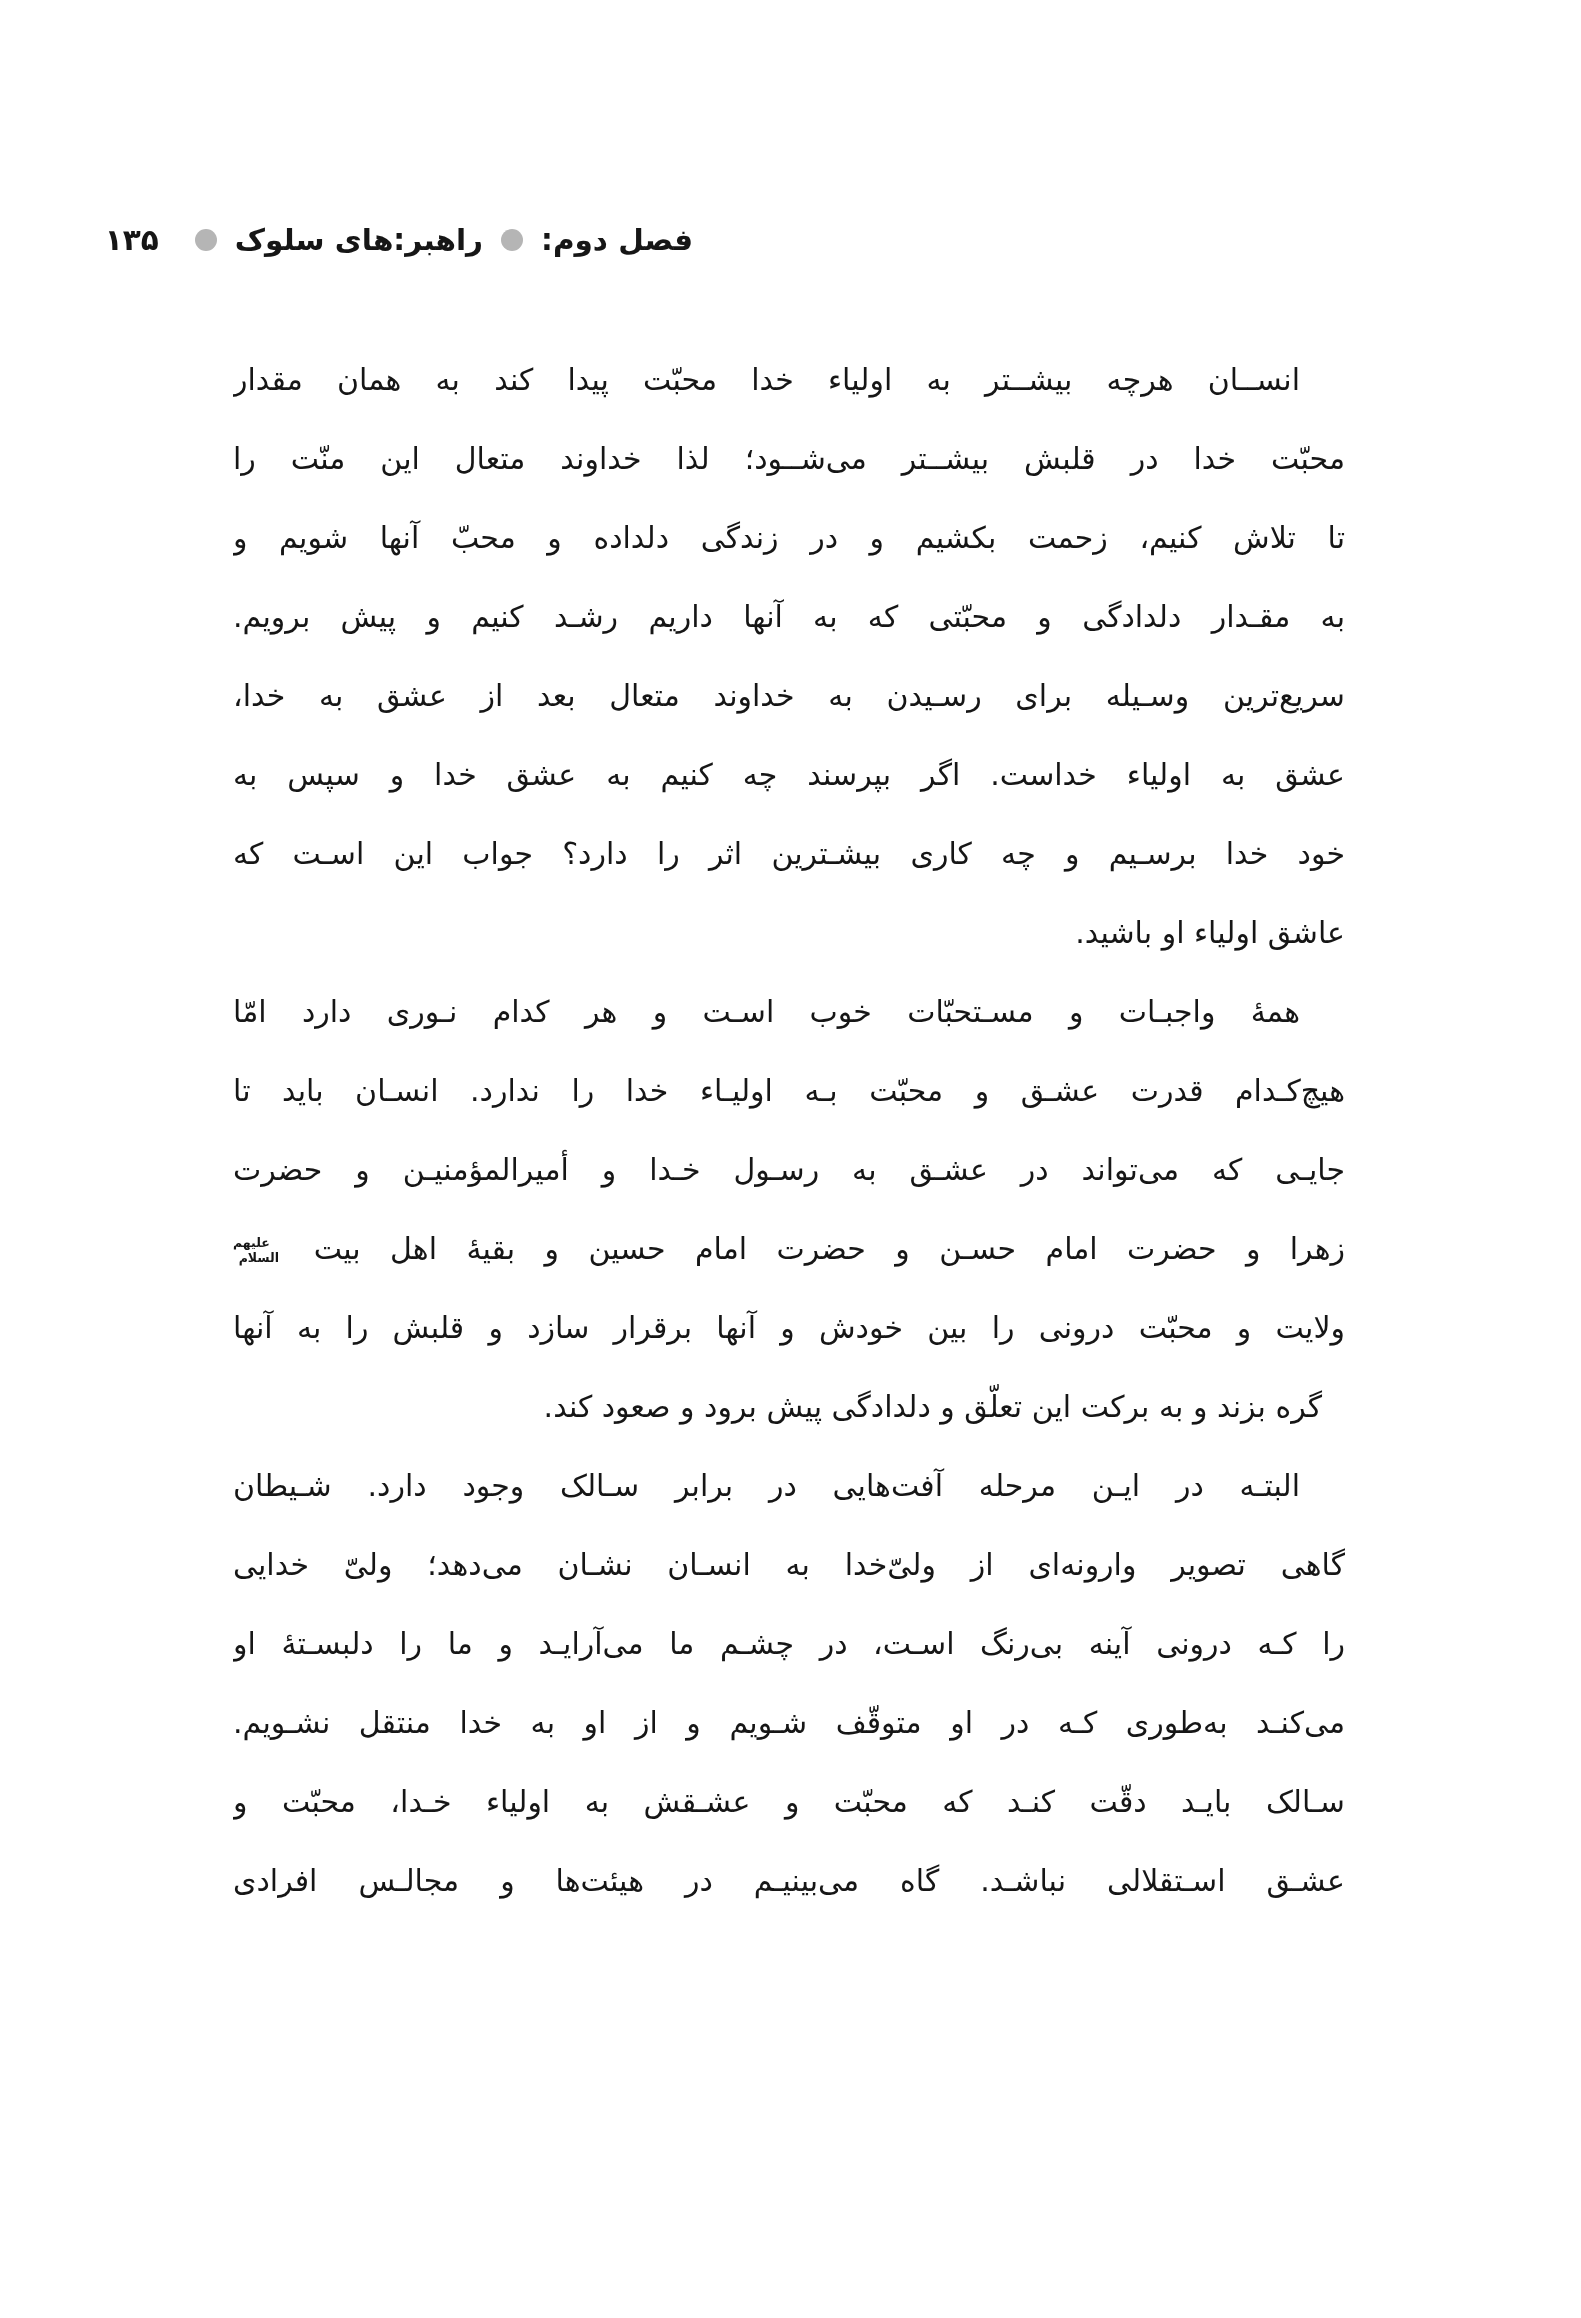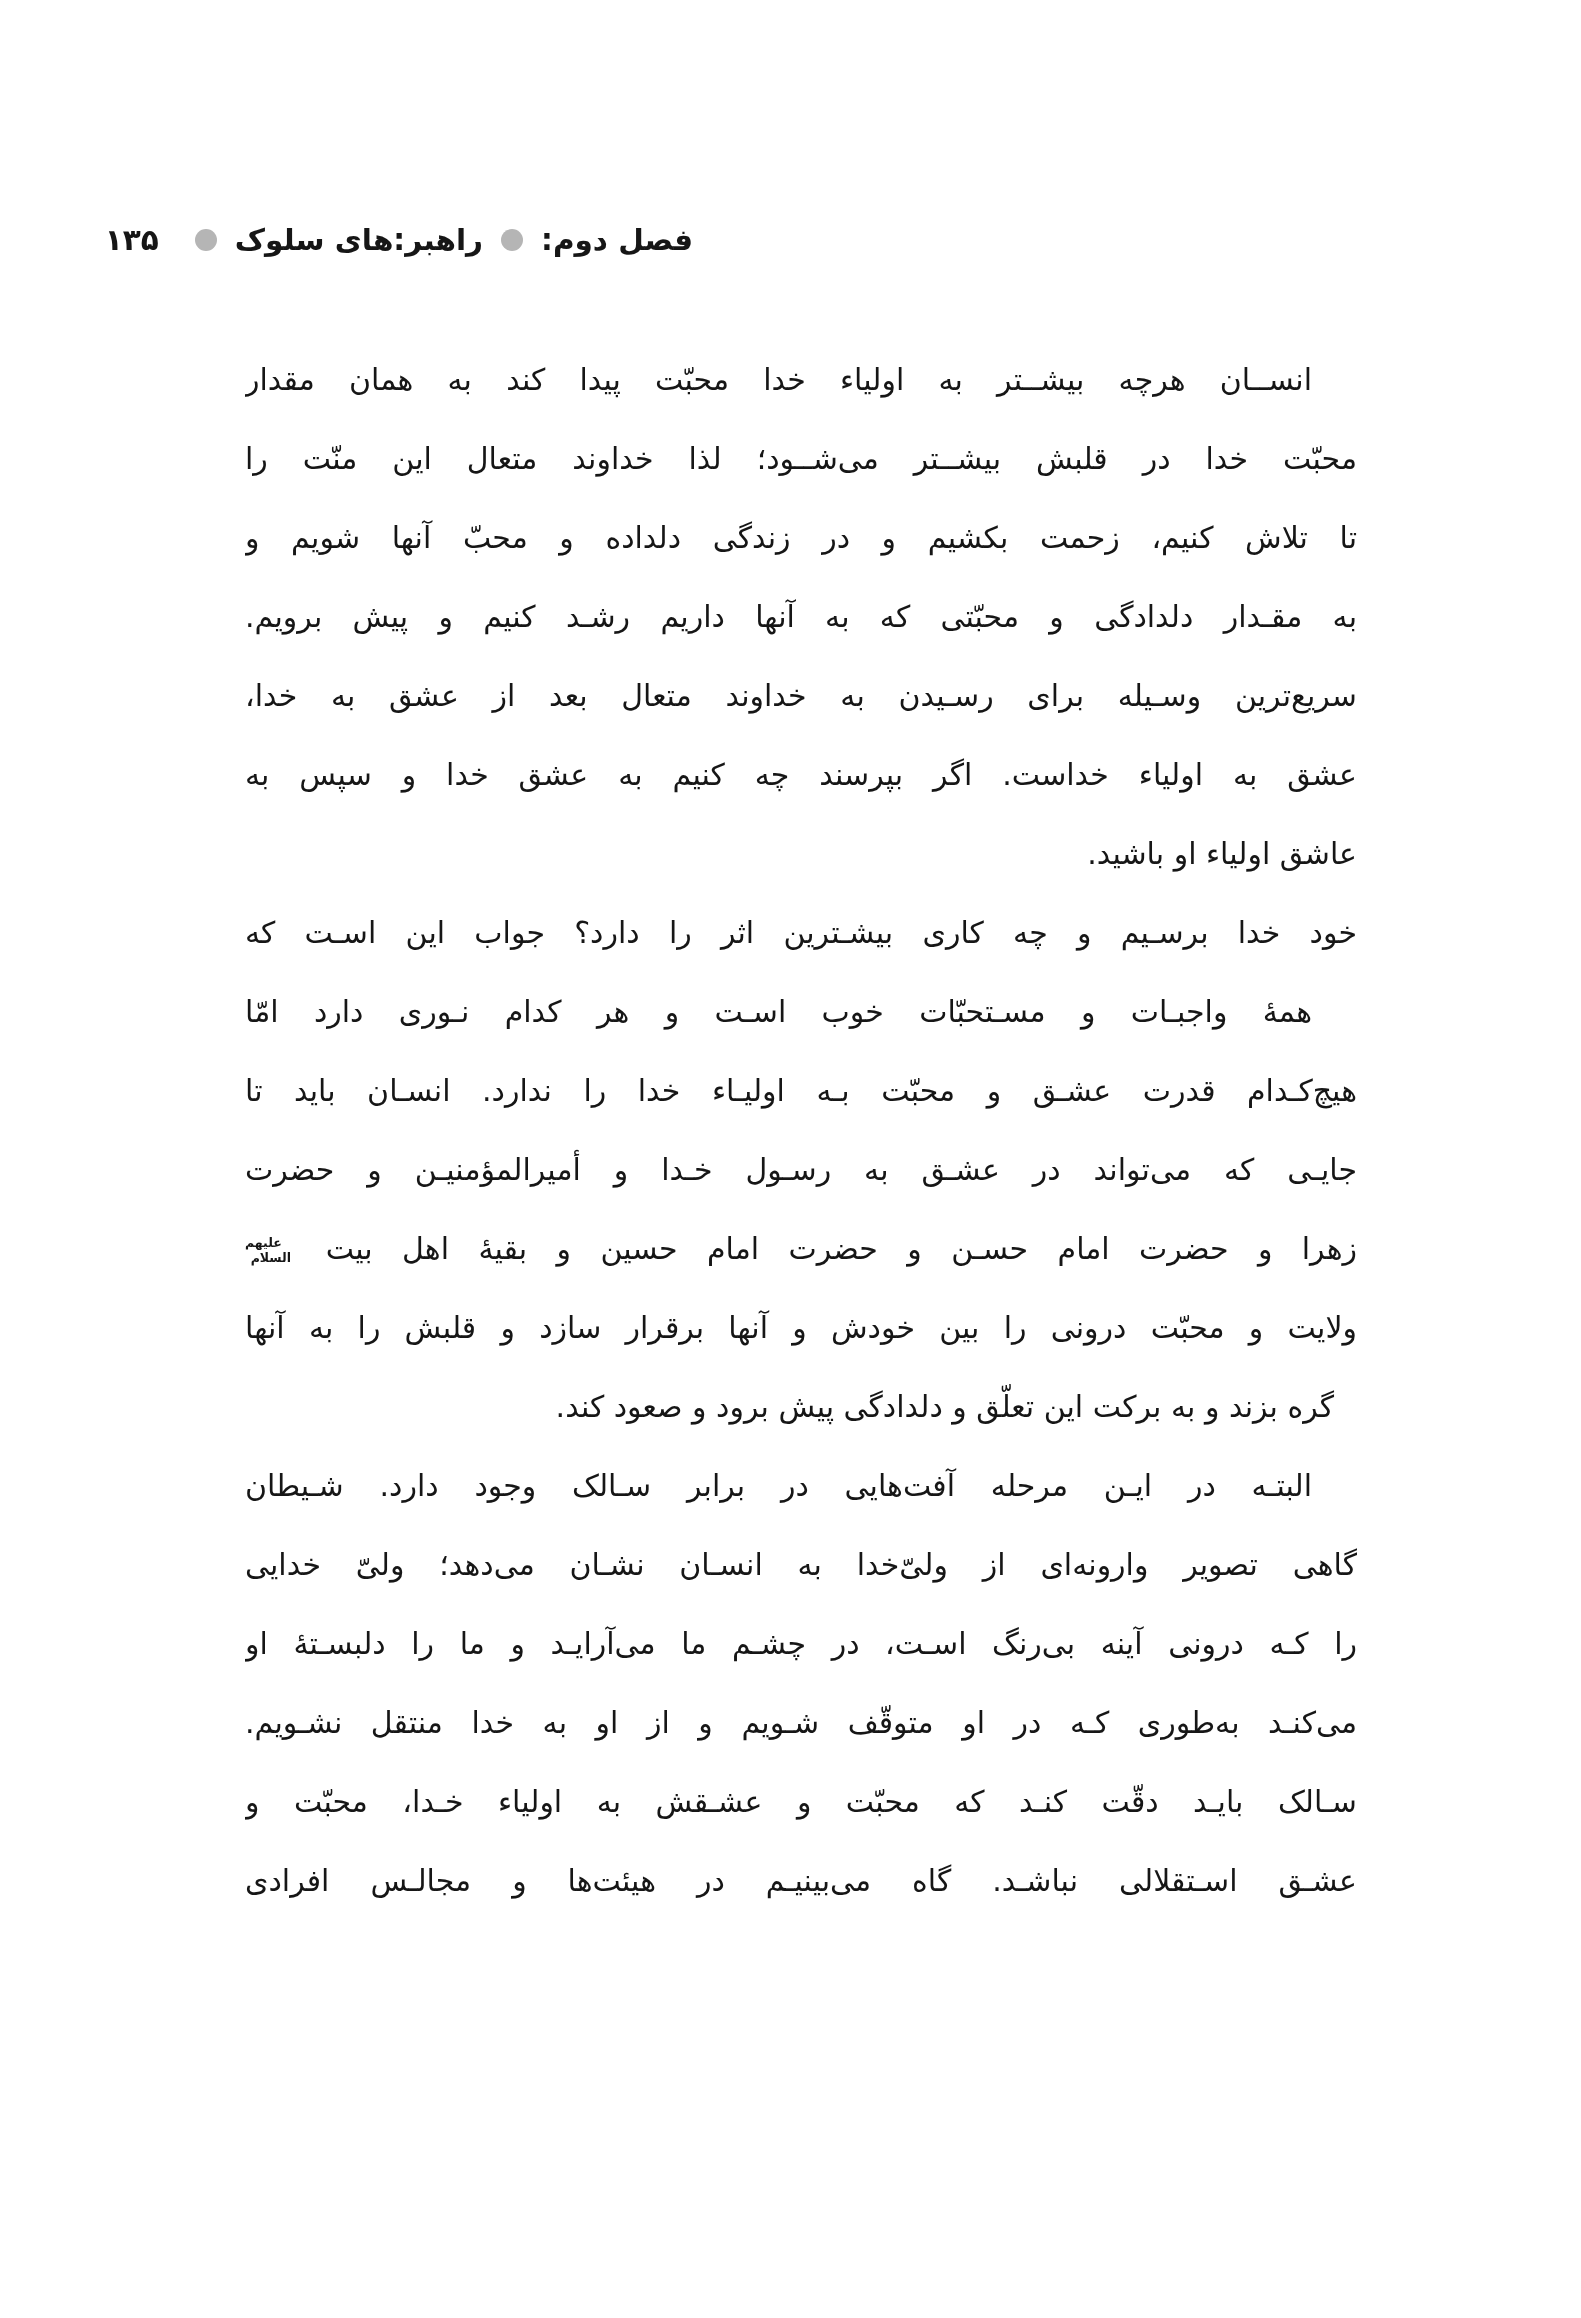--- a/index.html
+++ b/index.html
@@ -33,21 +33,21 @@
     flex:0 0 auto;
   }
   .running-head .page-num{
     letter-spacing:1.8px;
     margin-right:18px;
   }
   
   .body-text{
     position:absolute;
     top:340px;
-    right:224px;
+    right:236px;
     width:1112px;
     direction:rtl;
     font-size:30px;
     color:#161616;
   }
   .line{
     height:79px;
     line-height:79px;
     text-align:justify;
     text-align-last:justify;
@@ -84,22 +84,22 @@
     <span class="page-num">۱۳۵</span>
   </div>
 
   <div class="body-text">
     <div class="line indent">انســان هرچه بیشــتر به اولیاء خدا محبّت پیدا کند به همان مقدار</div>
     <div class="line">محبّت خدا در قلبش بیشــتر می‌شــود؛ لذا خداوند متعال این منّت را</div>
     <div class="line">تا تلاش کنیم، زحمت بکشیم و در زندگی دلداده و محبّ آنها شویم و</div>
     <div class="line">به مقـدار دلدادگی و محبّتی که به آنها داریم رشـد کنیم و پیش برویم.</div>
     <div class="line">سریع‌ترین وسـیله برای رسـیدن به خداوند متعال بعد از عشق به خدا،</div>
     <div class="line">عشق به اولیاء خداست. اگر بپرسند چه کنیم به عشق خدا و سپس به</div>
+    <div class="line">خود خدا برسـیم و چه کاری بیشـترین اثر را دارد؟ جواب این اسـت که</div>
     <div class="line p-end">عاشق اولیاء او باشید.</div>
-    <div class="line">خود خدا برسـیم و چه کاری بیشـترین اثر را دارد؟ جواب این اسـت که</div>
     <div class="line indent">همهٔ واجبـات و مسـتحبّات خوب اسـت و هر کدام نـوری دارد امّا</div>
     <div class="line">هیچ‌کـدام قدرت عشـق و محبّت بـه اولیـاء خدا را ندارد. انسـان باید تا</div>
     <div class="line">جایـی که می‌تواند در عشـق به رسـول خـدا و أمیرالمؤمنیـن و حضرت</div>
     <div class="line"><span>زهرا و حضرت امام حسـن و حضرت امام حسین و بقیهٔ اهل بیت</span> <span class="honorific">علیهم السلام</span></div>
     <div class="line">ولایت و محبّت درونی را بین خودش و آنها برقرار سازد و قلبش را به آنها</div>
     <div class="line p-end indent-sm">گره بزند و به برکت این تعلّق و دلدادگی پیش برود و صعود کند.</div>
     <div class="line indent">البتـه در ایـن مرحله آفت‌هایی در برابر سـالک وجود دارد. شـیطان</div>
     <div class="line">گاهی تصویر وارونه‌ای از ولیّ‌خدا به انسـان نشـان می‌دهد؛ ولیّ خدایی</div>
     <div class="line">را کـه درونی آینه بی‌رنگ اسـت، در چشـم ما می‌آرایـد و ما را دلبسـتهٔ او</div>
     <div class="line">می‌کنـد به‌طوری کـه در او متوقّف شـویم و از او به خدا منتقل نشـویم.</div>

